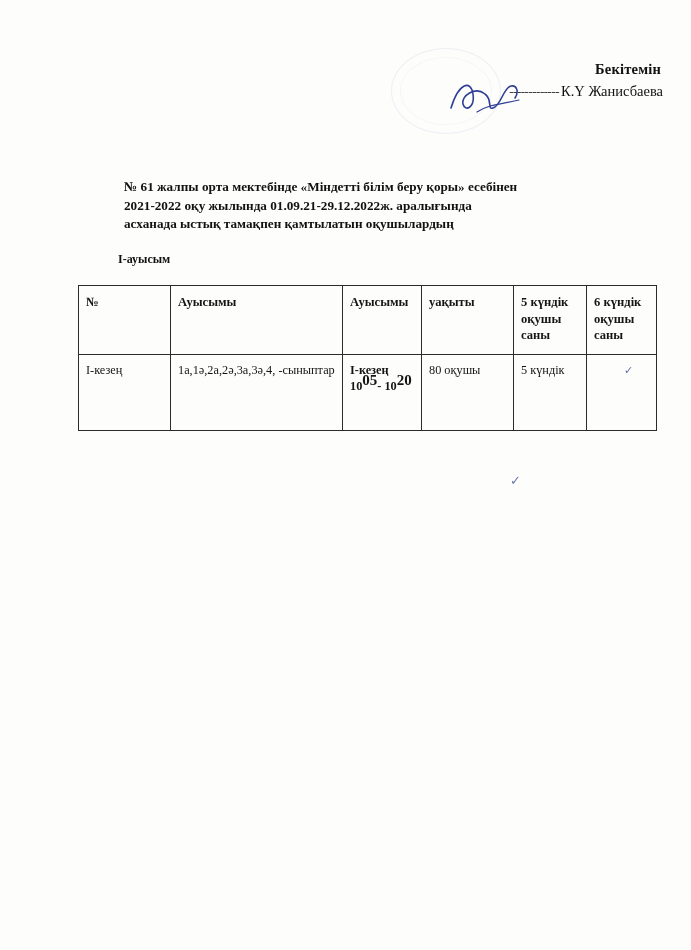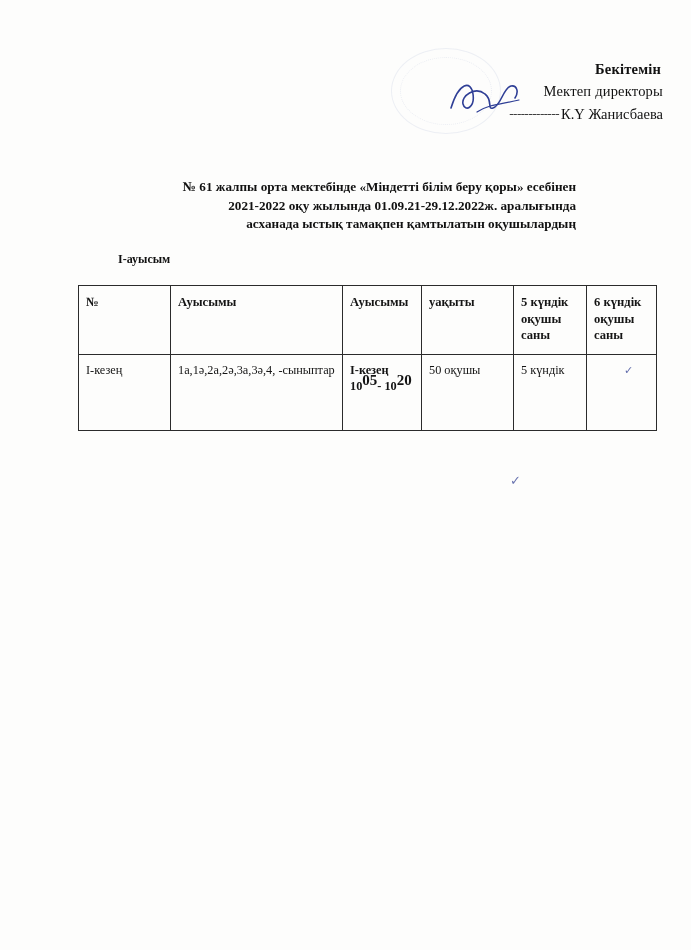--- a/index.html
+++ b/index.html
@@ -88,21 +88,21 @@
     border-radius: 50%;
     border: 1px dotted rgba(90,110,170,0.20);
   }
 
   
   .title {
     position: absolute;
     top: 178px;
     left: 124px;
     width: 452px;
-    text-align: right;
+    text-align: left;
     font-size: 13.2px;
     font-weight: 700;
     line-height: 1.42;
     color: #111;
   }
   .title span { display: block; }
 
   
   .shift-label {
     position: absolute;
@@ -183,21 +183,20 @@
 <div class="page">
 
   <div class="stamp"></div>
   <svg class="signature" viewBox="0 0 80 44">
     <path d="M6 34 C14 8, 26 6, 28 20 C30 34, 20 38, 18 30 C16 22, 30 12, 40 20 C48 26, 42 36, 48 34 C56 32, 58 14, 66 12 C72 11, 74 18, 70 24" fill="none" stroke="#2f3f96" stroke-width="1.6" stroke-linecap="round"></path>
     <path d="M32 38 C44 30, 58 30, 74 26" fill="none" stroke="#2f3f96" stroke-width="1.2" stroke-linecap="round"></path>
   </svg>
 
   <div class="approval">
     <span class="line1">Бекітемін</span>
-    <span class="line2">Мектеп директоры</span>
     <span class="line3row">
       <span class="dashes">-------------</span>
       <span class="name">К.Ү Жанисбаева</span>
     </span>
   </div>
 
   <div class="title">
     <span>№ 61 жалпы орта  мектебінде  «Міндетті  білім  беру  қоры»  есебінен</span>
     <span>2021-2022  оқу жылында  01.09.21-29.12.2022ж.  аралығында</span>
     <span>асханада  ыстық  тамақпен  қамтылатын  оқушылардың</span>
@@ -226,21 +225,21 @@
         </tr>
       </thead>
       <tbody>
         <tr class="row-tall">
           <td>I-кезең</td>
           <td>1а,1ә,2а,2ә,3а,3ә,4, -сыныптар</td>
           <td>
             <span class="cell-strong">I-кезең</span><br>
             <span class="cell-strong"><span>10</span><sup>05</sup><span>- 10</span><sup>20</sup></span>
           </td>
-          <td>50  оқушы</td>
+          <td>80  оқушы</td>
           <td class="small-note">5 күндік</td>
           <td><span class="pen-mark">✓</span></td>
         </tr>
       </tbody>
     </table>
     <span class="pen-tick">✓</span>
   </div>
 
 </div>
 

